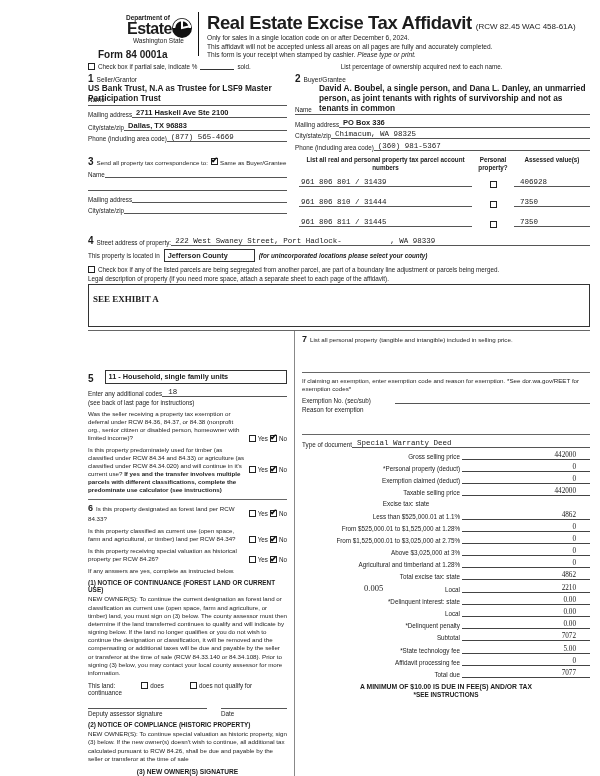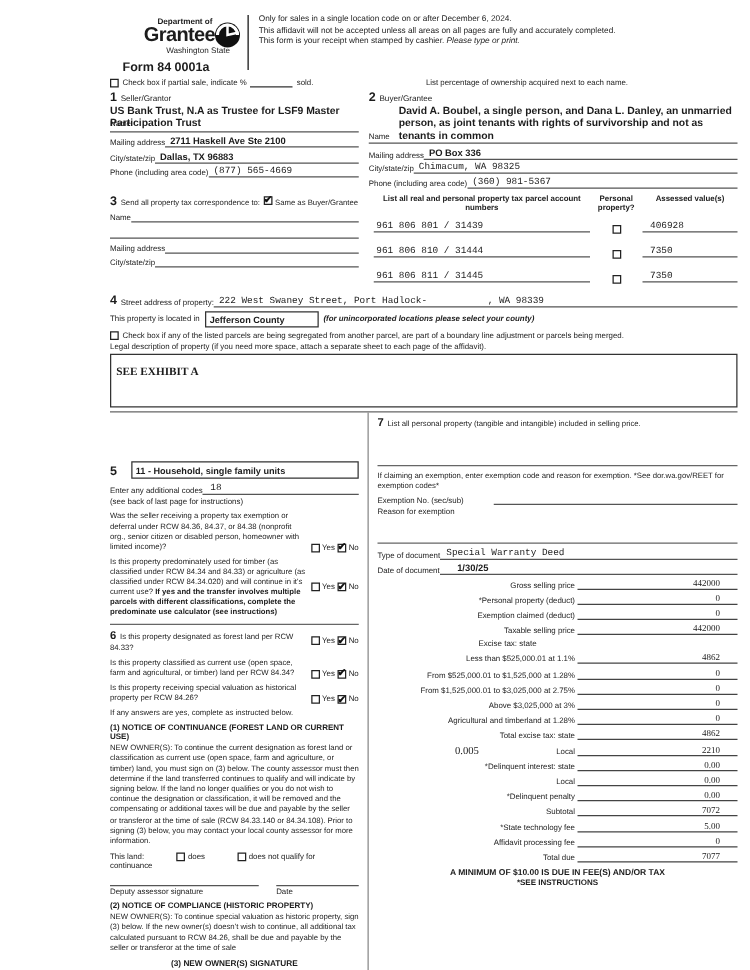--- a/index.html
+++ b/index.html
@@ -89,31 +89,35 @@
 </style>
 </head>
 <body>
 
 <div class="page">
 <div class="content">
 
   <div class="hdr">
     <div class="logo">
       <div class="dept">Department of</div>
-      <div class="rev">Grantee</div>
+      <div class="rev">Estate</div>
       <svg width="24" height="24" viewBox="0 0 24 24">
         <circle cx="12" cy="12" r="10" fill="#111"></circle>
         <path d="M4 12 A8 8 0 0 1 20 12" fill="none" stroke="#fff" stroke-width="2.4"></path>
         <path d="M12 3 L12 12 L21 10" fill="none" stroke="#fff" stroke-width="2"></path>
       </svg>
       <div class="wa">Washington State</div>
       <div class="formno">Form 84 0001a</div>
     </div>
     <div class="hdr-div"></div>
     <div class="titleblk">
+      <div class="title-line">
+        <span class="title">Real Estate Excise Tax Affidavit</span>
+        <span class="title-ref">(RCW 82.45 WAC 458-61A)</span>
+      </div>
       <div class="hnote">Only for sales in a single location code on or after December 6, 2024.</div>
       <div class="hnote">This affidavit will not be accepted unless all areas on all pages are fully and accurately completed.</div>
       <div class="hnote"><span>This form is your receipt when stamped by cashier. </span><span class="italic">Please type or print.</span></div>
     </div>
   </div>
 
   <div class="partial-row">
     <span class="cb"></span>
     <span style="margin-left:3px">Check box if partial sale, indicate %</span>
     <span class="blank30"></span>
@@ -347,24 +351,20 @@
         <div class="lbl" style="margin-top:2px">Reason for exemption</div>
         <div style="height:16px"></div>
         <div class="hr"></div>
       </div>
 
       <div>
         <div class="row" style="margin-top:4px">
           <span class="lbl">Type of document</span>
           <span class="fl sv" style="padding-left:5px">Special Warranty Deed</span>
         </div>
-        <div class="row" style="margin-top:2px">
-          <span class="lbl">Date of document</span>
-          <span class="fl bv" style="padding-left:14px">1/30/25</span>
-        </div>
 
         <div class="trow">
               <span class="tl">Gross selling price</span>
               <span class="tv">442000</span>
             </div>
         <div class="trow">
               <span class="tl">*Personal property (deduct)</span>
               <span class="tv">0</span>
             </div>
         <div class="trow">

